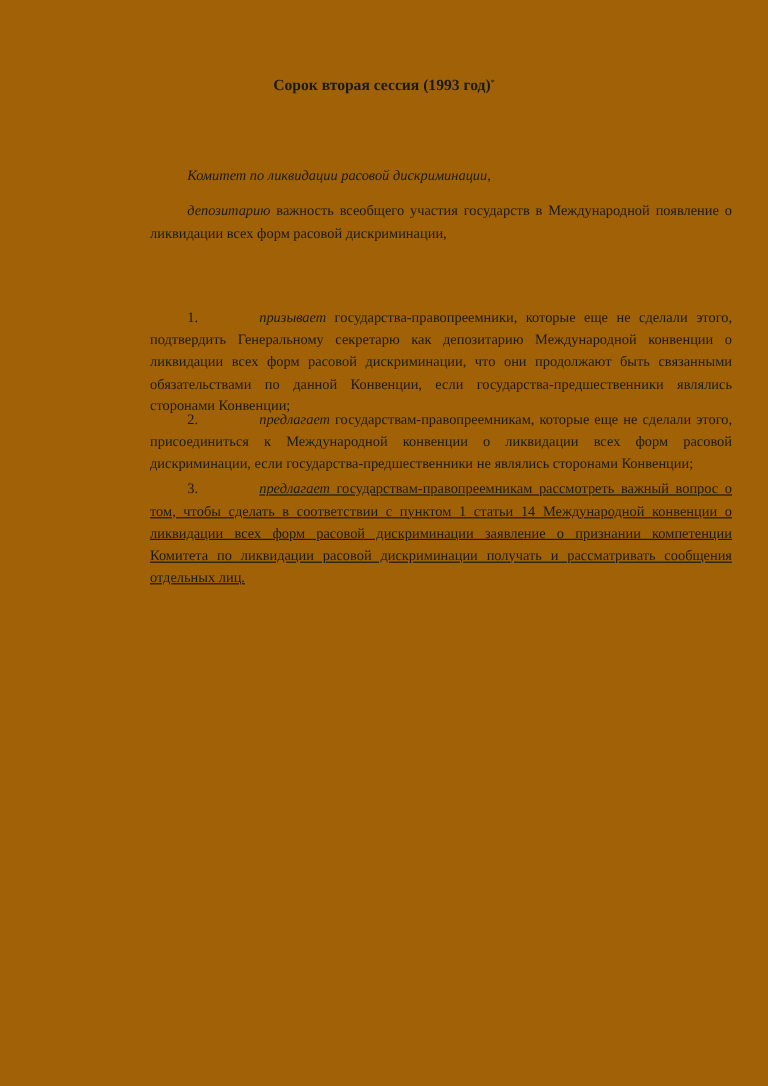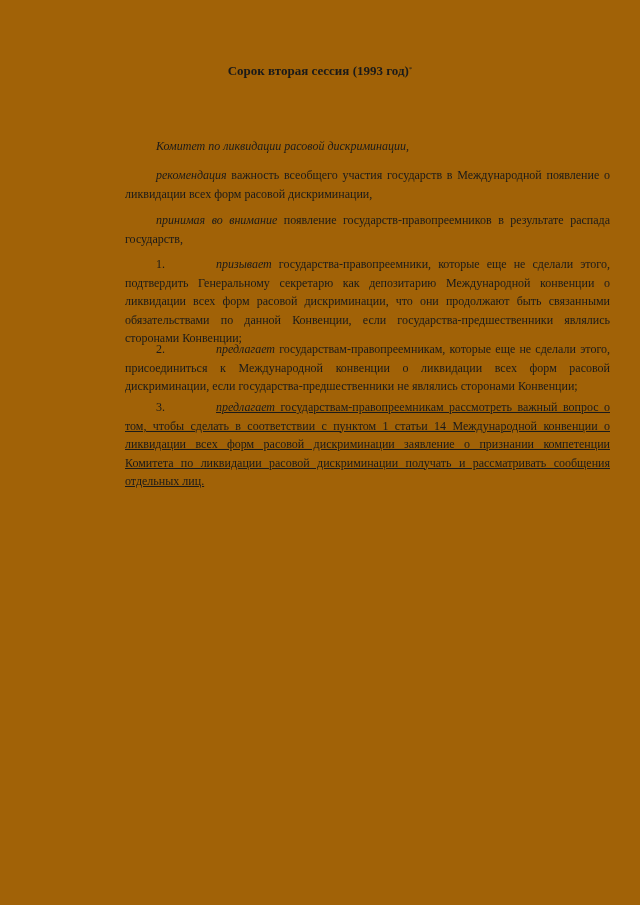--- a/index.html
+++ b/index.html
@@ -62,26 +62,23 @@
 <div class="page">
 
   <div class="title session"><span>Сорок вторая сессия (1993 год)</span><sup>*</sup></div>
 
 
   <div class="body-text" id="p-committee">
     <p class="para indent it">Комитет по ликвидации расовой дискриминации,</p>
   </div>
 
   <div class="body-text" id="p-emph">
-    <p class="para indent"><span class="it">рекомендация</span><span> важность всеобщего участия государств в Международной появление о ликвидации всех форм расовой дискриминации,</span></p>
+    <p class="para indent"><span class="it">депозитарию</span><span> важность всеобщего участия государств в Международной появление о ликвидации всех форм расовой дискриминации,</span></p>
   </div>
 
-  <div class="body-text" id="p-noting">
-    <p class="para indent"><span class="it">принимая во внимание</span><span> появление государств-правопреемников в результате распада государств,</span></p>
-  </div>
 
   <div class="body-text" id="p-1">
     <p class="para indent"><span class="num">1.</span><span class="it">призывает</span><span> государства-правопреемники, которые еще не сделали этого, подтвердить Генеральному секретарю как депозитарию Международной конвенции о ликвидации всех форм расовой дискриминации, что они продолжают быть связанными обязательствами по данной Конвенции, если государства-предшественники являлись сторонами Конвенции;</span></p>
   </div>
 
   <div class="body-text" id="p-2">
     <p class="para indent"><span class="num">2.</span><span class="it">предлагает</span><span> государствам-правопреемникам, которые еще не сделали этого, присоединиться к Международной конвенции о ликвидации всех форм расовой дискриминации, если государства-предшественники не являлись сторонами Конвенции;</span></p>
   </div>
 
   <div class="body-text" id="p-3">

